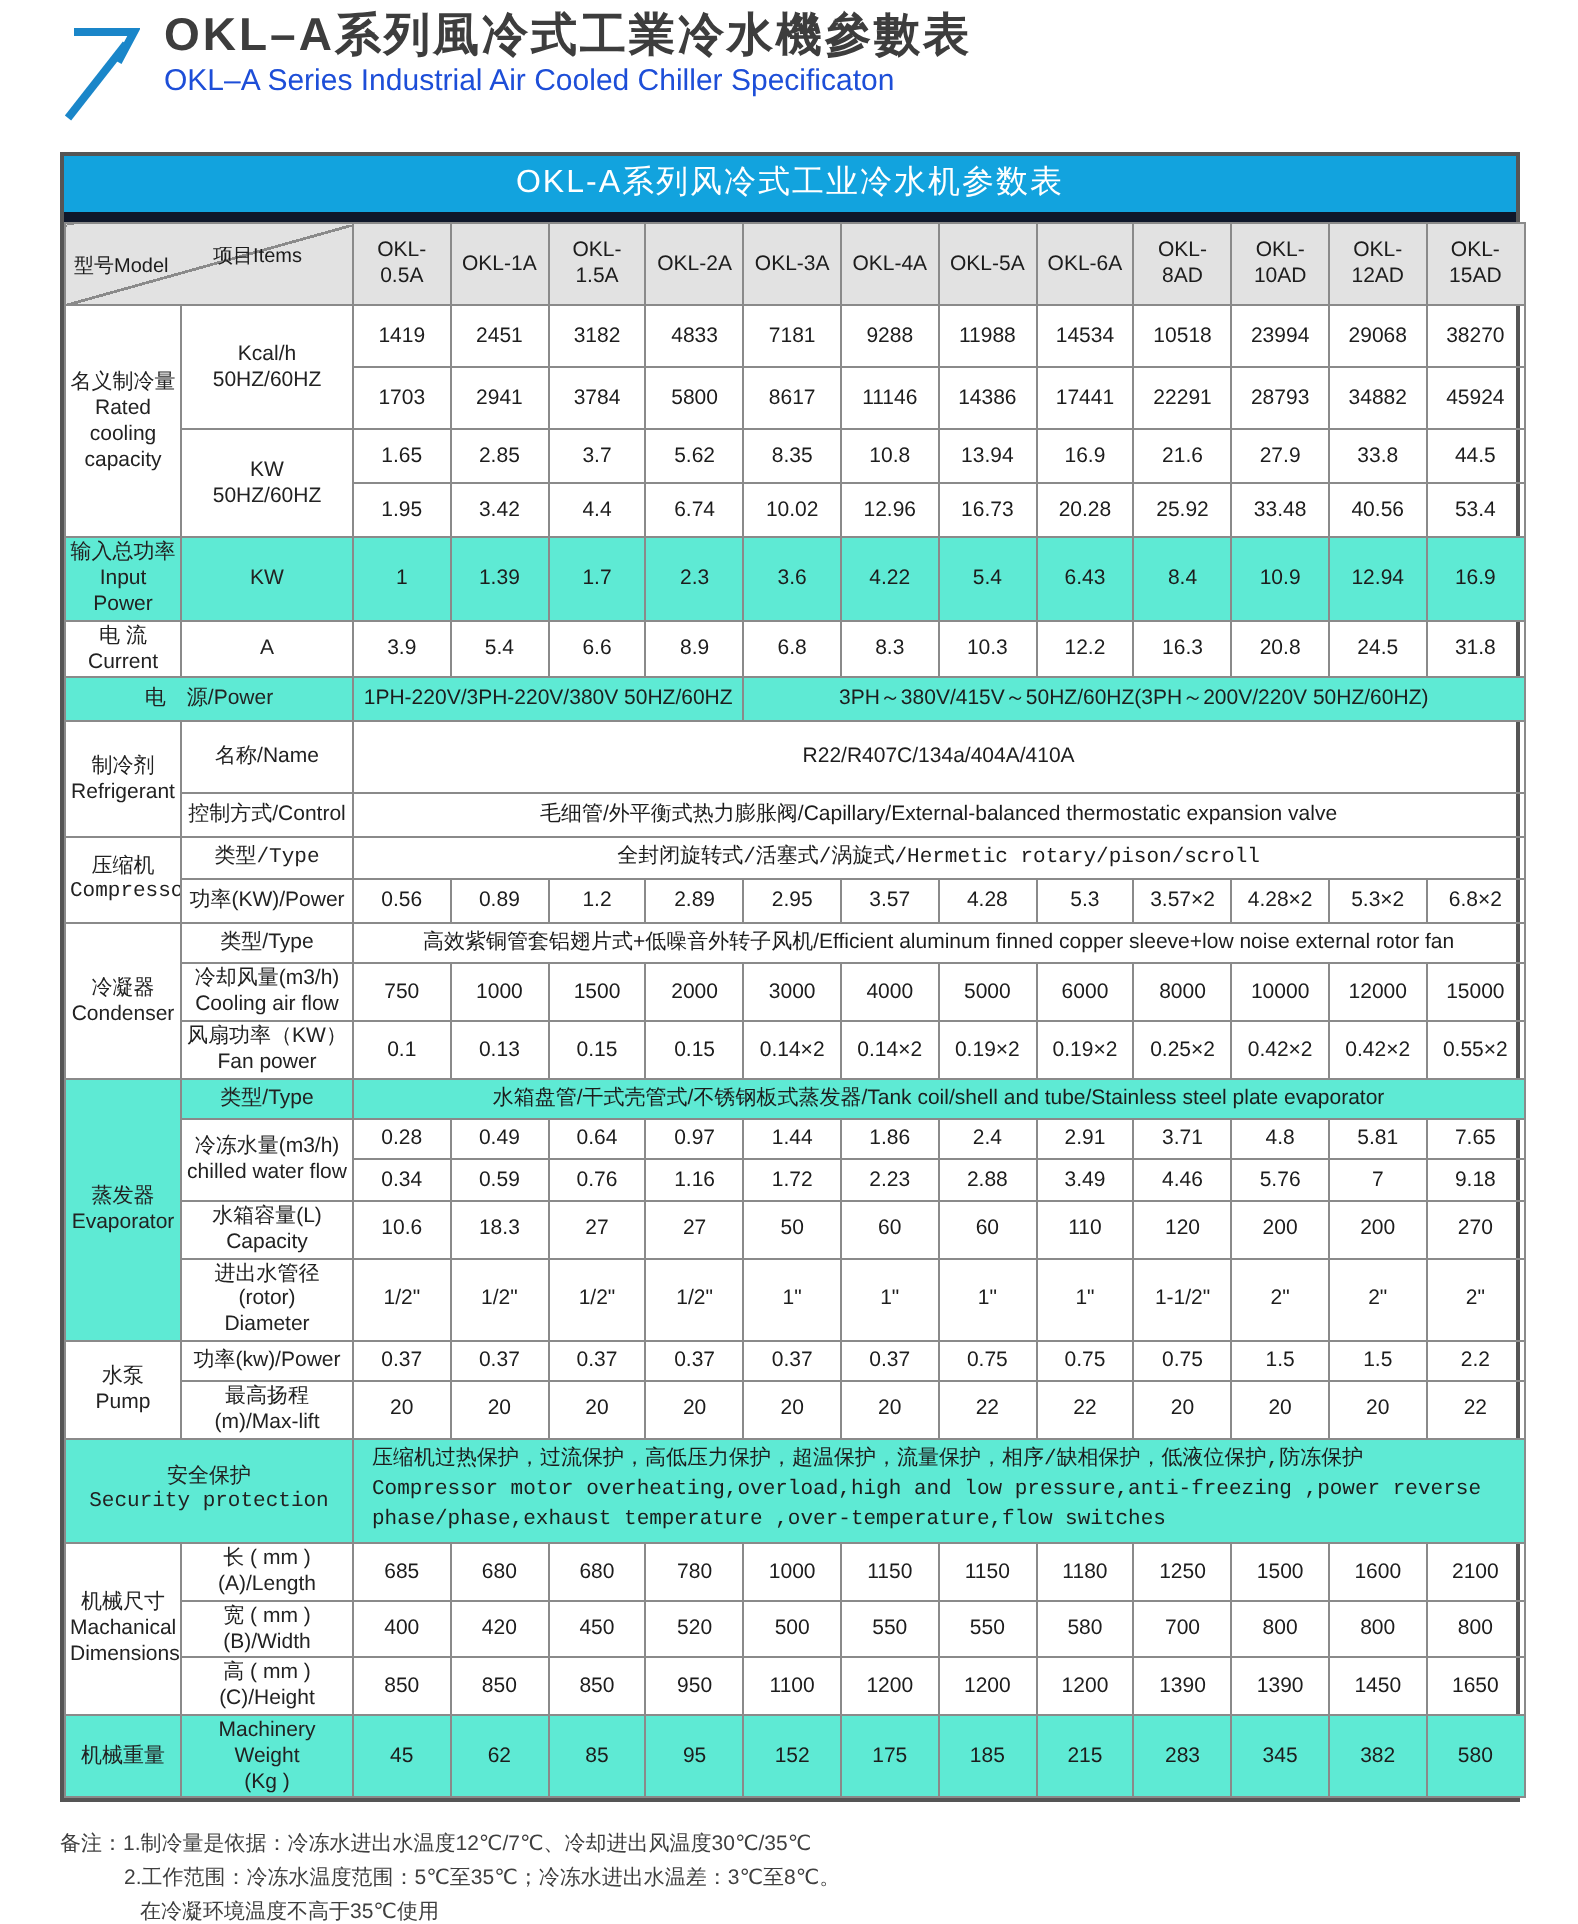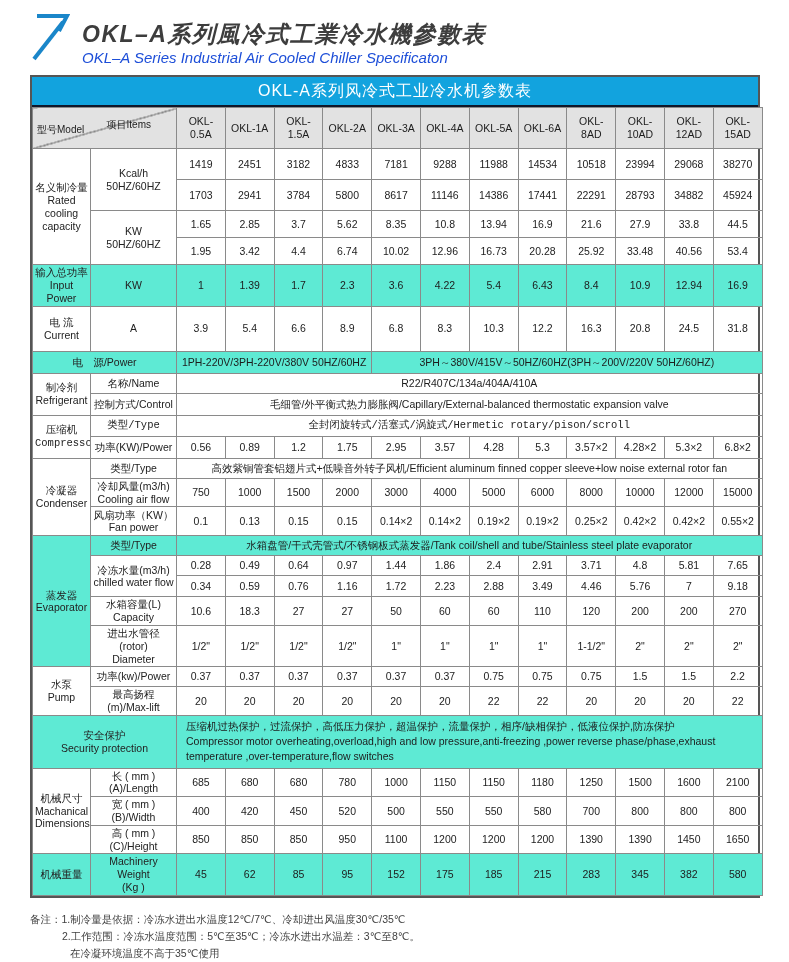--- a/index.html
+++ b/index.html
@@ -1,28 +1,28 @@
 <!DOCTYPE html>
 <html><head>
 <meta charset="utf-8">
 <style>
   html,body{margin:0;padding:0;background:#fff;}
   body{width:789px;height:962px;font-family:"Liberation Sans","DejaVu Sans",sans-serif;color:#222;overflow:hidden;}
   .page{box-sizing:border-box;width:789px;padding:4px 29px 0 30px;}
 
   
-  .hdr{display:flex;align-items:flex-end;font-style:italic;}
+  .hdr{display:flex;align-items:flex-start;}
   .logo{flex:0 0 auto;margin-top:4px;}
   .titles{margin-left:12px;}
   .title-cn{font-size:23px;font-weight:600;color:#3d3d3d;letter-spacing:1.5px;line-height:1.15;}
   .title-en{font-size:15px;font-weight:400;color:#1d4ed8;margin-top:2px;}
 
   
   .table-wrap{box-sizing:border-box;width:730px;margin-top:9px;border:2px solid #555;}
-  .banner{background:#12a3de;color:#fff;text-align:center;font-size:16px;letter-spacing:1px;height:28px;line-height:28px;border-bottom:2px solid #0f172a;}
+  .banner{background:#12a3de;color:#fff;text-align:center;font-size:16px;letter-spacing:1px;height:28px;line-height:28px;border-bottom:5px solid #0f172a;}
   table{border-collapse:collapse;width:100%;table-layout:fixed;}
   th,td{border:1px solid #8a8a8a;font-size:10.5px;font-weight:400;text-align:center;vertical-align:middle;
         padding:1px 2px;line-height:1.22;white-space:pre-line;color:#1c1c1c;overflow:hidden;}
   thead th{height:26px;background:#e2e2e2;}
   tr.shade td{background:#5eead4;}
   td.white{background:#fff;}
   td.left{text-align:left;padding:3px 9px;line-height:1.45;}
   td.cat,td.item{color:#222;}
   
   th.corner{position:relative;background:
@@ -167,21 +167,21 @@
             <td class="val">2.3</td>
             <td class="val">3.6</td>
             <td class="val">4.22</td>
             <td class="val">5.4</td>
             <td class="val">6.43</td>
             <td class="val">8.4</td>
             <td class="val">10.9</td>
             <td class="val">12.94</td>
             <td class="val">16.9</td>
           </tr>
-          <tr style="height: 45px;">
+          <tr style="height: 28px;">
             <td class="cat">电 流
 Current</td>
             <td class="item">A</td>
             <td class="val">3.9</td>
             <td class="val">5.4</td>
             <td class="val">6.6</td>
             <td class="val">8.9</td>
             <td class="val">6.8</td>
             <td class="val">8.3</td>
             <td class="val">10.3</td>
@@ -189,42 +189,42 @@
             <td class="val">16.3</td>
             <td class="val">20.8</td>
             <td class="val">24.5</td>
             <td class="val">31.8</td>
           </tr>
           <tr class="shade" style="height: 22px;">
             <td class="cat" colspan="2">电　源/Power</td>
             <td colspan="4">1PH-220V/3PH-220V/380V 50HZ/60HZ</td>
             <td colspan="8">3PH～380V/415V～50HZ/60HZ(3PH～200V/220V  50HZ/60HZ)</td>
           </tr>
-          <tr style="height: 20px;">
+          <tr style="height: 36px;">
             <td class="cat" rowspan="2">制冷剂
 Refrigerant</td>
             <td class="item">名称/Name</td>
             <td colspan="12">R22/R407C/134a/404A/410A</td>
           </tr>
           <tr style="height: 22px;">
             <td class="item">控制方式/Control</td>
             <td colspan="12">毛细管/外平衡式热力膨胀阀/Capillary/External-balanced thermostatic expansion valve</td>
           </tr>
           <tr style="height: 21px; font-family: Liberation Mono, monospace;">
             <td class="cat" rowspan="2">压缩机
 Compressor</td>
             <td class="item">类型/Type</td>
             <td colspan="12">全封闭旋转式/活塞式/涡旋式/Hermetic rotary/pison/scroll</td>
           </tr>
           <tr style="height: 22px;">
             <td class="item">功率(KW)/Power</td>
             <td class="val">0.56</td>
             <td class="val">0.89</td>
             <td class="val">1.2</td>
-            <td class="val">1.75</td>
+            <td class="val">2.89</td>
             <td class="val">2.95</td>
             <td class="val">3.57</td>
             <td class="val">4.28</td>
             <td class="val">5.3</td>
             <td class="val">3.57×2</td>
             <td class="val">4.28×2</td>
             <td class="val">5.3×2</td>
             <td class="val">6.8×2</td>
           </tr>
           <tr style="height: 20px;">
@@ -358,21 +358,21 @@
             <td class="val">20</td>
             <td class="val">20</td>
             <td class="val">20</td>
             <td class="val">22</td>
             <td class="val">22</td>
             <td class="val">20</td>
             <td class="val">20</td>
             <td class="val">20</td>
             <td class="val">22</td>
           </tr>
-          <tr class="shade" style="height: 44px;">
+          <tr class="shade" style="height: 44px; font-family: Liberation Mono, monospace;">
             <td class="cat" colspan="2">安全保护
 Security protection</td>
             <td class="left" colspan="12">压缩机过热保护，过流保护，高低压力保护，超温保护，流量保护，相序/缺相保护，低液位保护,防冻保护
 Compressor motor overheating,overload,high and low pressure,anti-freezing ,power reverse phase/phase,exhaust temperature ,over-temperature,flow switches</td>
           </tr>
           <tr style="height: 21px;">
             <td class="cat" rowspan="3">机械尺寸
 Machanical
 Dimensions</td>
             <td class="item">长 ( mm ) (A)/Length</td>

